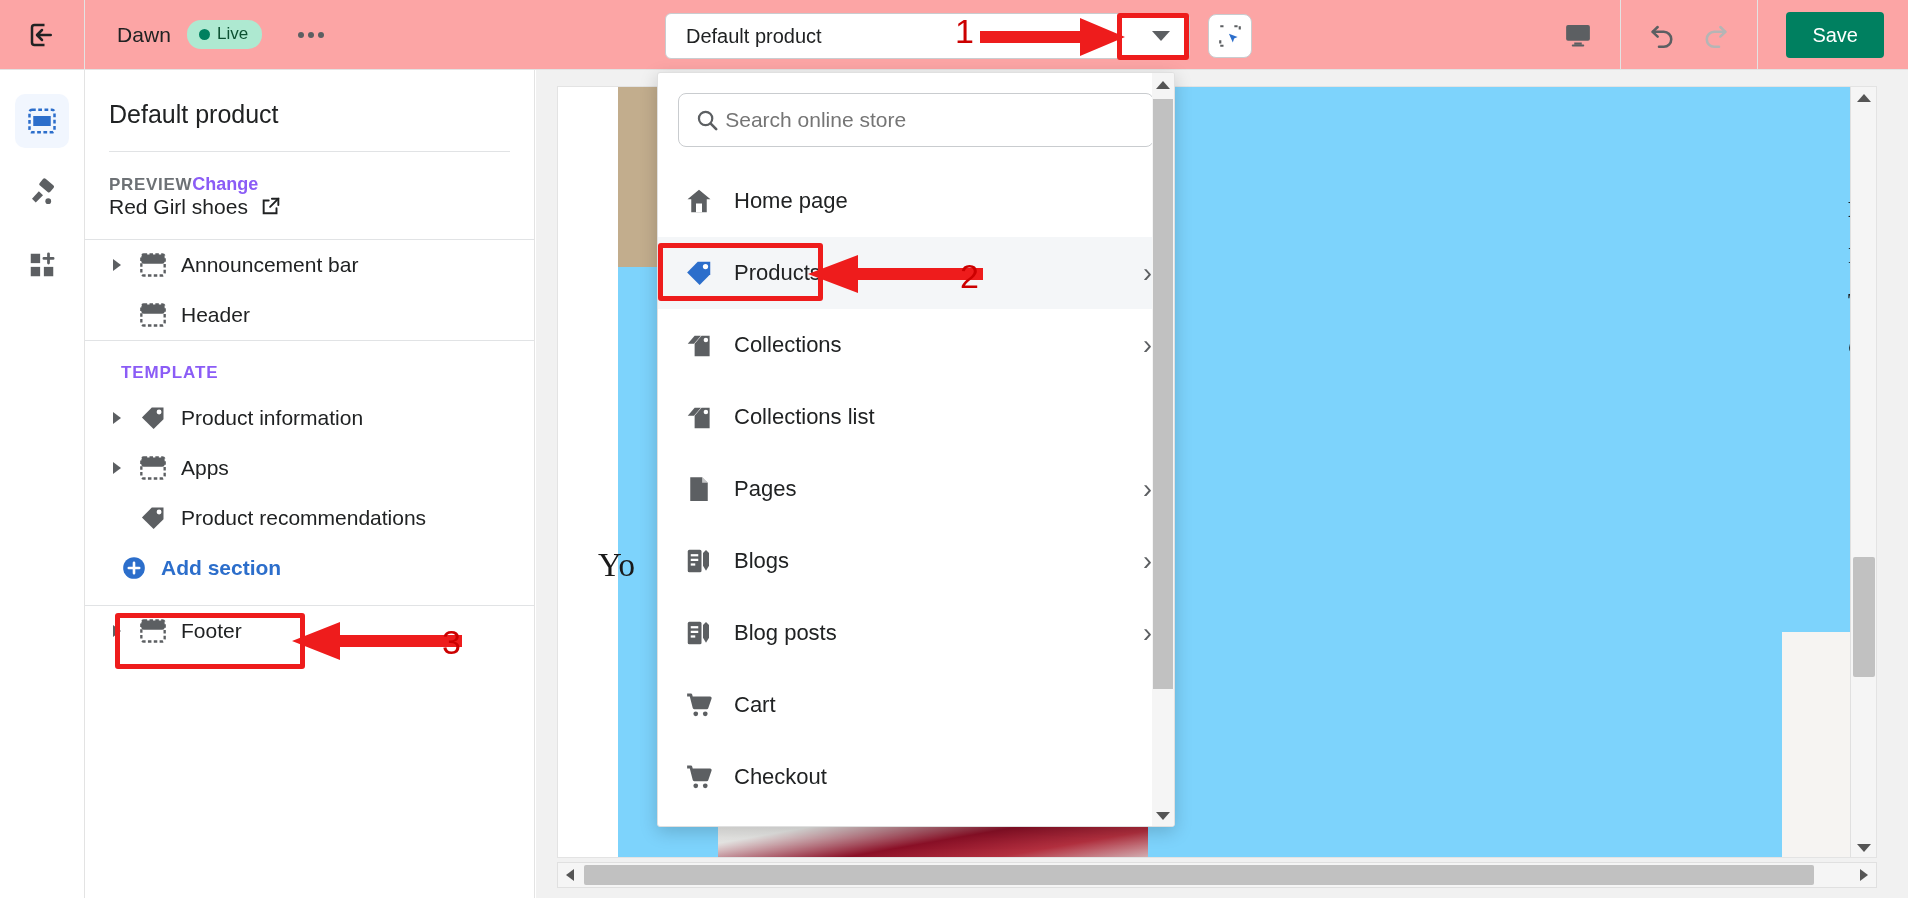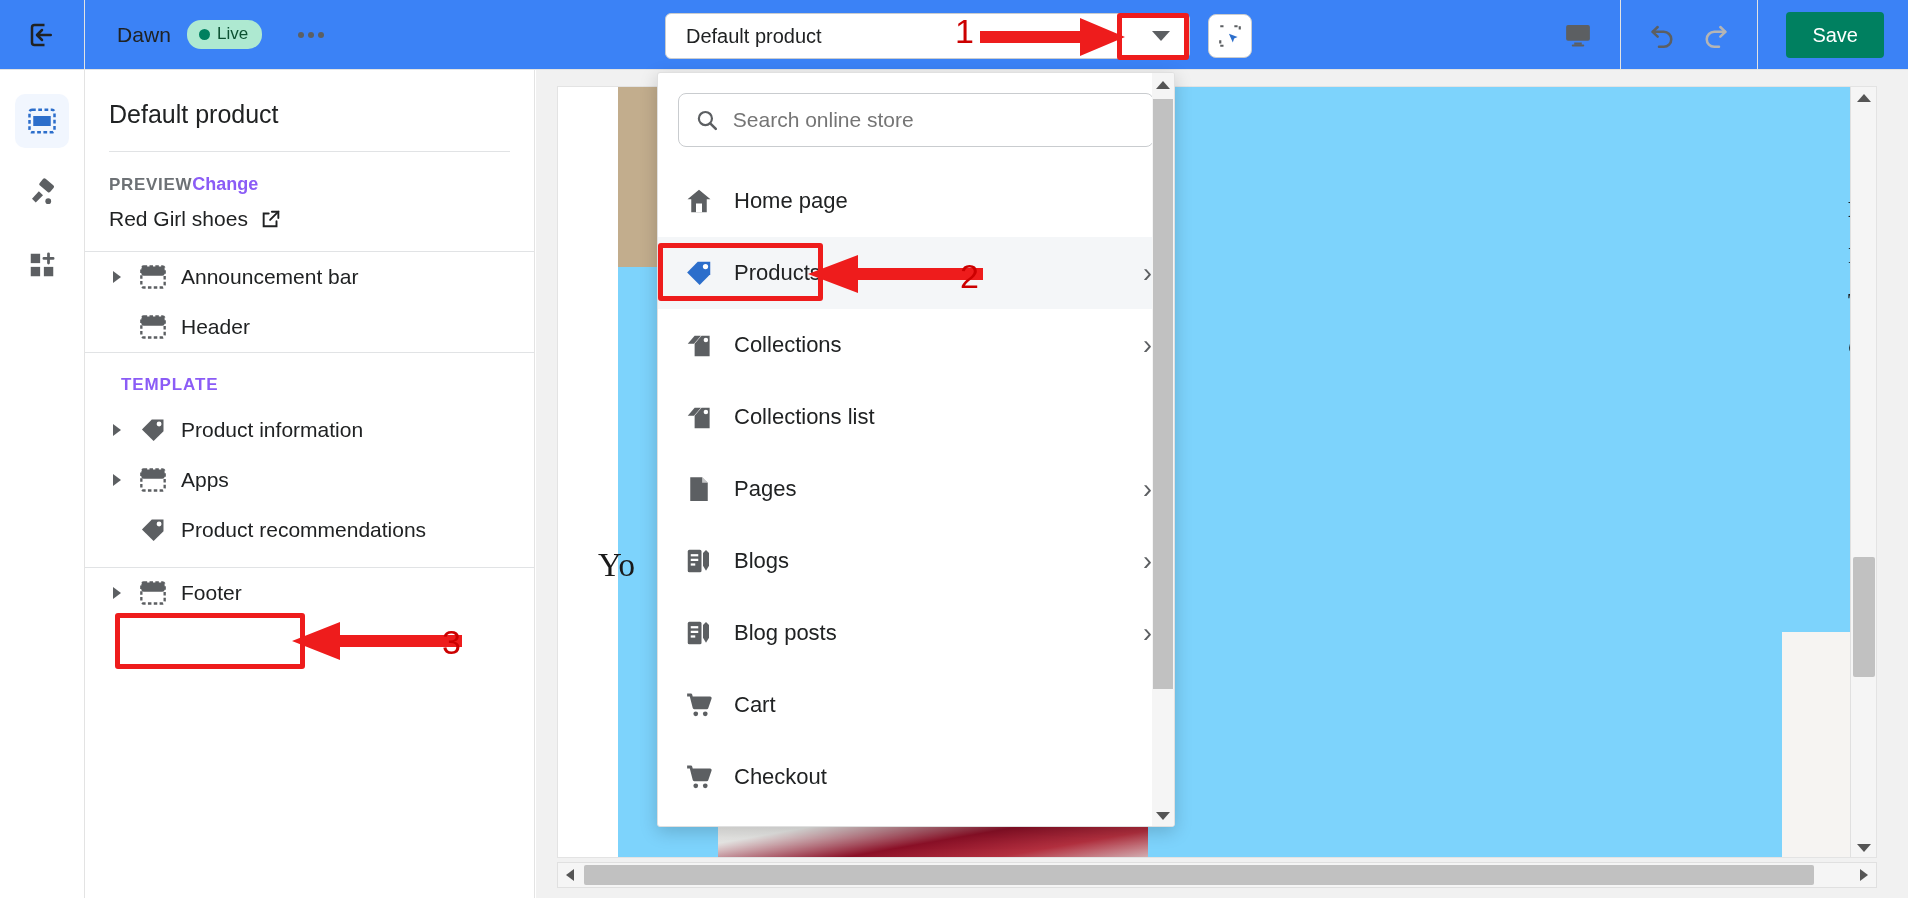--- a/index.html
+++ b/index.html
@@ -7,21 +7,21 @@
     width: 1908px; height: 898px;
     font-family: "Liberation Sans", sans-serif;
     background: #ffffff;
     overflow: hidden;
   }
   #root { position: relative; width: 1908px; height: 898px; }
 
   
   .topbar {
     position: absolute; top: 0; left: 0; width: 1908px; height: 70px;
-    background: #3b82f6; border-bottom: 1px solid #e3e3e3;
+    background: #fca5a5; border-bottom: 1px solid #e3e3e3;
     display: flex; align-items: center;
   }
   .exit-btn {
     width: 85px; height: 70px; display: flex; align-items: center; justify-content: center;
     border-right: 1px solid #e3e3e3; cursor: pointer;
   }
   .theme-name {
     font-size: 21px; color: #202223; margin-left: 32px; letter-spacing: .1px;
   }
   .live-badge {
@@ -85,21 +85,21 @@
   .sidebar {
     position: absolute; left: 85px; top: 70px; width: 450px; height: 828px;
     background: #fff; border-right: 1px solid #e3e3e3; overflow: hidden;
   }
   .sb-title { font-size: 25px; color: #202223; padding: 30px 0 22px 24px; }
   .sb-rule { height: 1px; background: #e1e3e5; margin: 0 24px; }
   .sb-preview { padding: 22px 24px 20px 24px; }
   .sb-preview-head { display: flex; justify-content: flex-start; align-items: center; }
   .sb-preview-label { font-size: 17px; color: #6d7175; letter-spacing: .7px; font-weight: 600;}
   .sb-change { font-size: 18px; color: #8b5cf6; cursor: pointer; font-weight: bold; }
-  .sb-preview-val { display: flex; align-items: center; gap: 12px; margin-top: 12px; }
+  .sb-preview-val { display: flex; gap: 12px; margin-top: 0; }
   .sb-preview-val span { font-size: 21px; color: #202223; }
   .sb-sec-rule { height: 1px; background: #e1e3e5; }
 
   .sb-list { }
   .sb-item {
     display: flex; align-items: center; height: 50px; padding-left: 24px; gap: 14px;
     cursor: pointer;
   }
   .sb-item .twisty {
     width: 16px; display: flex; align-items: center; justify-content: center;
@@ -174,21 +174,21 @@
 
   
   .dropdown {
     position: absolute; left: 657px; top: 72px; width: 518px; height: 755px;
     background: #fff; border: 1px solid #e0e0e0; border-radius: 3px;
     box-shadow: 0 5px 18px rgba(0,0,0,.18);
     overflow: hidden;
   }
   .dd-search-wrap { padding: 20px 20px 10px 20px; }
   .dd-search {
-    display: flex; align-items: center; gap: 14px; height: 54px;
+    display: flex; align-items: center; gap: 6px; height: 54px;
     border: 1px solid #c9cccf; border-radius: 8px; padding: 0 16px; background: #fff;
   }
   .dd-search input {
     border: none; outline: none; font-size: 21px; color: #8c9196; width: 100%;
     font-family: "Liberation Sans", sans-serif; background: transparent;
   }
   .dd-list { margin-top: 8px; }
   .dd-item {
     display: flex; align-items: center; height: 72px; padding: 0 22px 0 26px;
     gap: 20px; cursor: pointer;
@@ -358,20 +358,27 @@
         <div class="sb-item">
           <div class="twisty"></div>
           <svg width="28" height="28" viewBox="0 0 24 24">
             <path d="M2.5 11.5 11 3h10v10l-8.5 8.5z" fill="#5c5f62"></path>
             <circle cx="17.2" cy="6.8" r="2.1" fill="#fff"></circle>
           </svg>
           <span class="lbl">Product recommendations</span>
         </div>
       </div>
 
+    <div class="sb-item" style="padding-left:36px;">
+      <svg width="26" height="26" viewBox="0 0 24 24">
+        <circle cx="12" cy="12" r="10" fill="#2c6ecb"></circle>
+        <path d="M12 7.2v9.6M7.2 12h9.6" stroke="#fff" stroke-width="2.4" stroke-linecap="round"></path>
+      </svg>
+      <span class="lbl sb-add">Add section</span>
+    </div>
     <div class="sb-sec-rule" style="margin-top:12px;"></div>
 
     <div class="sb-list" id="sb-footer">
         <div class="sb-item">
           <div class="twisty">
             <div class="tri-right"></div>
           </div>
           <svg width="28" height="28" viewBox="0 0 24 24">
             <rect x="2" y="3" width="20" height="18" rx="2" fill="none" stroke="#5c5f62" stroke-width="2" stroke-dasharray="3 2"></rect>
             <rect x="2" y="3" width="20" height="8" rx="2" fill="#5c5f62"></rect>

